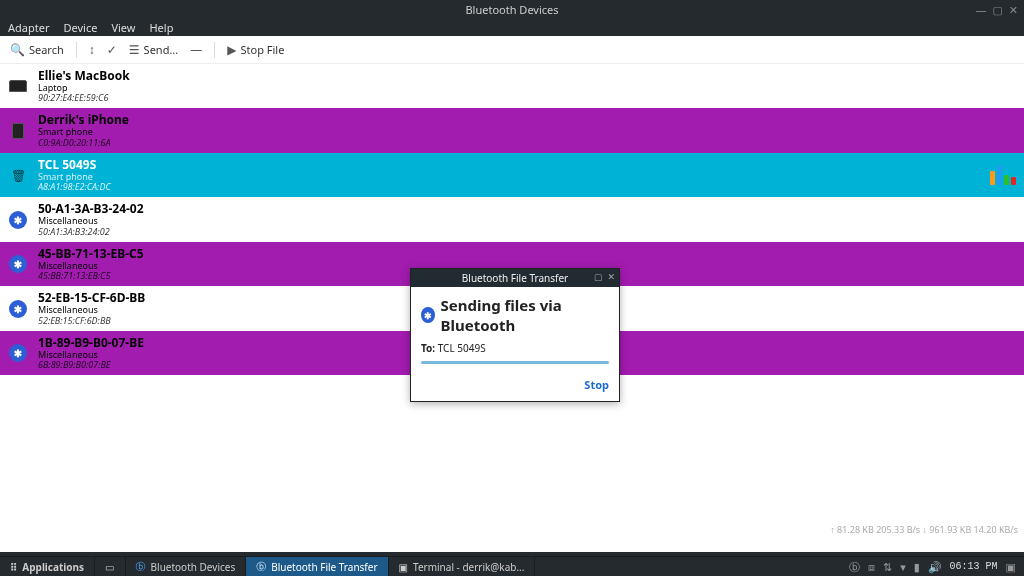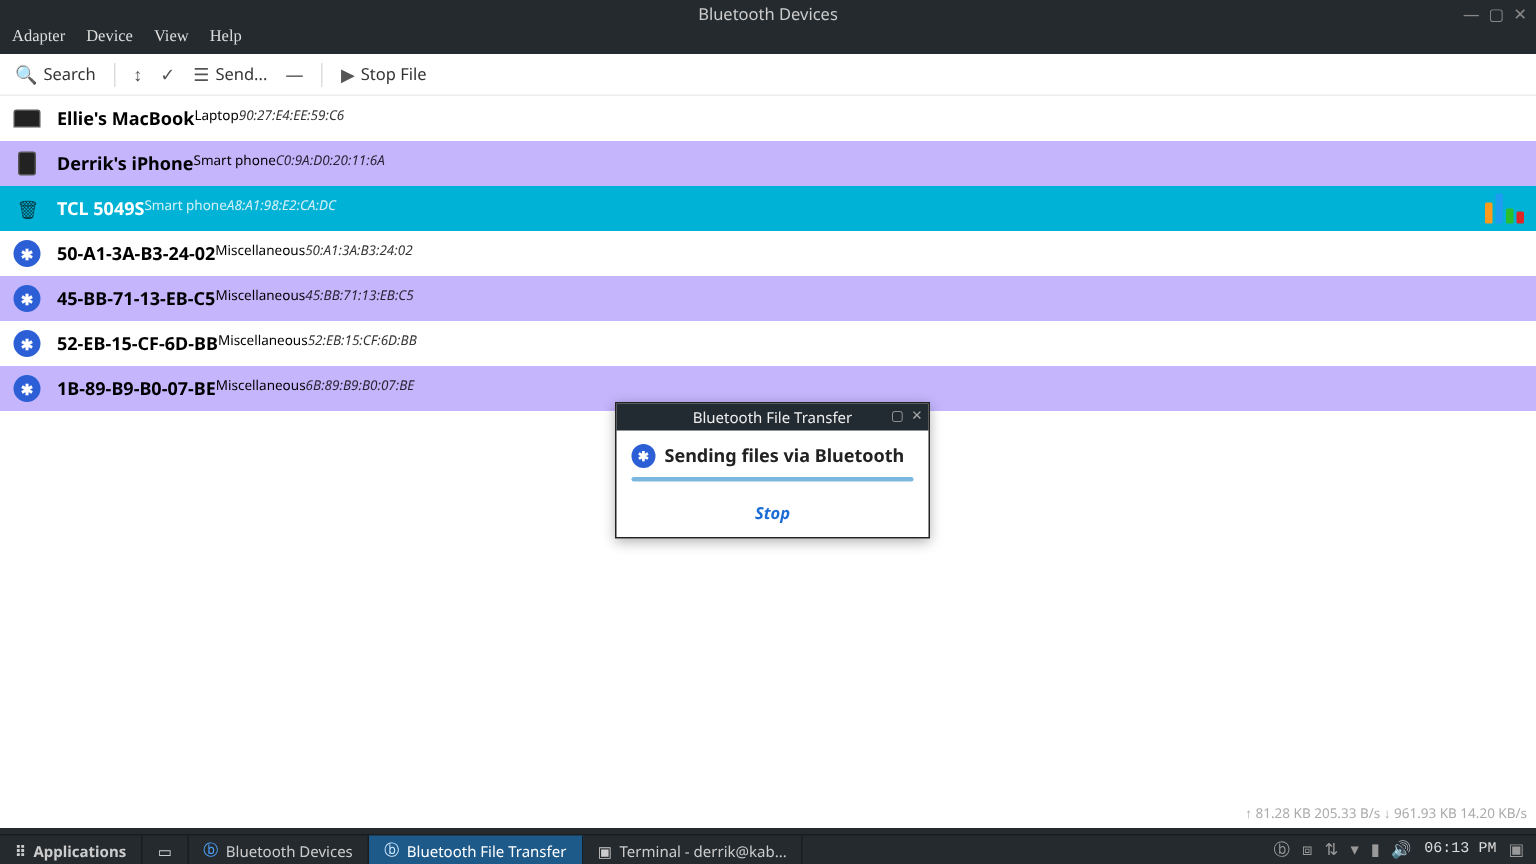--- a/index.html
+++ b/index.html
@@ -31,25 +31,24 @@
       gap: 6px;
       color: #888;
     }
     .titlebar-controls span { cursor: default; }
     
     .menubar {
       height: 18px;
       background: #252a2e;
       color: #ddd;
       display: flex;
-      align-items: flex-start;
+      align-items: center;
       padding: 0 8px;
       gap: 14px;
       font-size: 11px;
-      font-family: Liberation Serif, serif;
     }
     .menubar-item { cursor: default; }
     
     .main-window {
       background: #fff;
       height: 516px;
       position: relative;
     }
     
     .toolbar {
@@ -67,34 +66,34 @@
     .tb-icon { font-size: 12px; color: #555; }
     
     .device-list { }
     .device-row {
       display: flex;
       align-items: center;
       padding: 5px 8px;
       gap: 10px;
       position: relative;
     }
-    .device-row.alt { background: #c4b5fd; align-items: center; }
+    .device-row.alt { background: #a21caf; align-items: center; }
     .device-row.selected { background: #00b3d6; color: #fff; }
     .device-icon {
       width: 20px; height: 20px;
       display: flex; align-items: center; justify-content: center;
       flex-shrink: 0;
     }
     .bt-circle {
       width: 18px; height: 18px; border-radius: 50%;
       background: #2c5fd6;
       display: flex; align-items: center; justify-content: center;
       color: #fff; font-weight: bold; font-size: 10px;
     }
-    .device-body { display: flex; line-height: 1.15; }
+    .device-body { display: flex; flex-direction: column; line-height: 1.15; }
     .device-name { font-weight: bold; font-size: 12px; }
     .device-type { font-size: 9px; }
     .device-mac { font-size: 9px; font-style: italic; opacity: .8; }
     .device-service-icons {
       position: absolute;
       right: 8px;
       top: 50%; transform: translateY(-50%);
       display: flex; gap: 2px;
     }
     .svc-bar { width: 5px; height: 20px; border-radius: 1px; }
@@ -113,25 +112,25 @@
       color: #eee;
       font-size: 10px;
       text-align: center;
       padding: 2px 4px;
       position: relative;
     }
     .dialog-title-ctrls { position: absolute; right: 4px; top: 1px; font-size: 9px; color: #aaa; display:flex; gap:5px;}
     .dialog-body { padding: 8px 10px; font-size: 10px; }
     .dialog-head { display:flex; align-items:center; gap:6px; margin-bottom:6px; }
     .dialog-head .bt-circle { width: 16px; height: 16px; font-size: 9px; }
-    .dialog-head-title { font-weight: bold; font-size: 12px; }
+    .dialog-head-title { font-weight: bold; font-size: 15px; }
     .dialog-row { margin-top: 3px; }
     .dialog-row b { font-size: 10px; }
     .progress { height: 3px; background: #7bb8e0; margin-top: 6px; border-radius: 2px; }
-    .dialog-footer { text-align: center; padding: 4px 10px 8px; font-style: italic; }
+    .dialog-footer { text-align: right; padding: 4px 10px 8px; }
     .stop-link { color: #1c6cd6; font-weight: bold; font-size: 11px; cursor: default; }
     
     .taskbar {
       position: absolute;
       bottom: 0; left:0; right:0;
       height: 20px;
       background: #252a2e;
       color: #ccc;
       display: flex;
       align-items: center;
@@ -157,21 +156,21 @@
     .clock { font-weight: normal; color:#ddd;font-family:Liberation Mono, monospace; }
     
     .dev-rect { width: 12px; height: 16px; background:#222; border-radius:2px; border:1px solid #555; }
     .dev-laptop { width:18px; height:12px; background:#222; border-radius:2px 2px 0 0; border:1px solid #555; }
     .dev-trash { width:14px; height:16px; color:#033842; }
     .device-row.selected .device-type,
     .device-row.selected .device-mac { color: #eaf7fa; opacity:.9;}
     .net-status-line {
       position:absolute;
       right:4px;
-      bottom:4px;
+      bottom:16px;
       color:#aaa;
       font-size:9px;
       background:#fff;
       padding:0 2px;
     }
   </style>
 </head>
 <body>
 
 <div class="titlebar">
@@ -298,20 +297,24 @@
       <span>Bluetooth File Transfer</span>
       <div class="dialog-title-ctrls">
         <span>▢</span>
         <span>✕</span>
       </div>
     </div>
     <div class="dialog-body">
       <div class="dialog-head">
         <span class="bt-circle">✱</span>
         <span class="dialog-head-title">Sending files via Bluetooth</span>
+      </div>
+      <div class="dialog-row">
+        <b>To:</b>
+        <span>TCL 5049S</span>
       </div>
       <div class="progress"></div>
     </div>
     <div class="dialog-footer">
       <span class="stop-link">Stop</span>
     </div>
   </div>
 
 </div>
 

